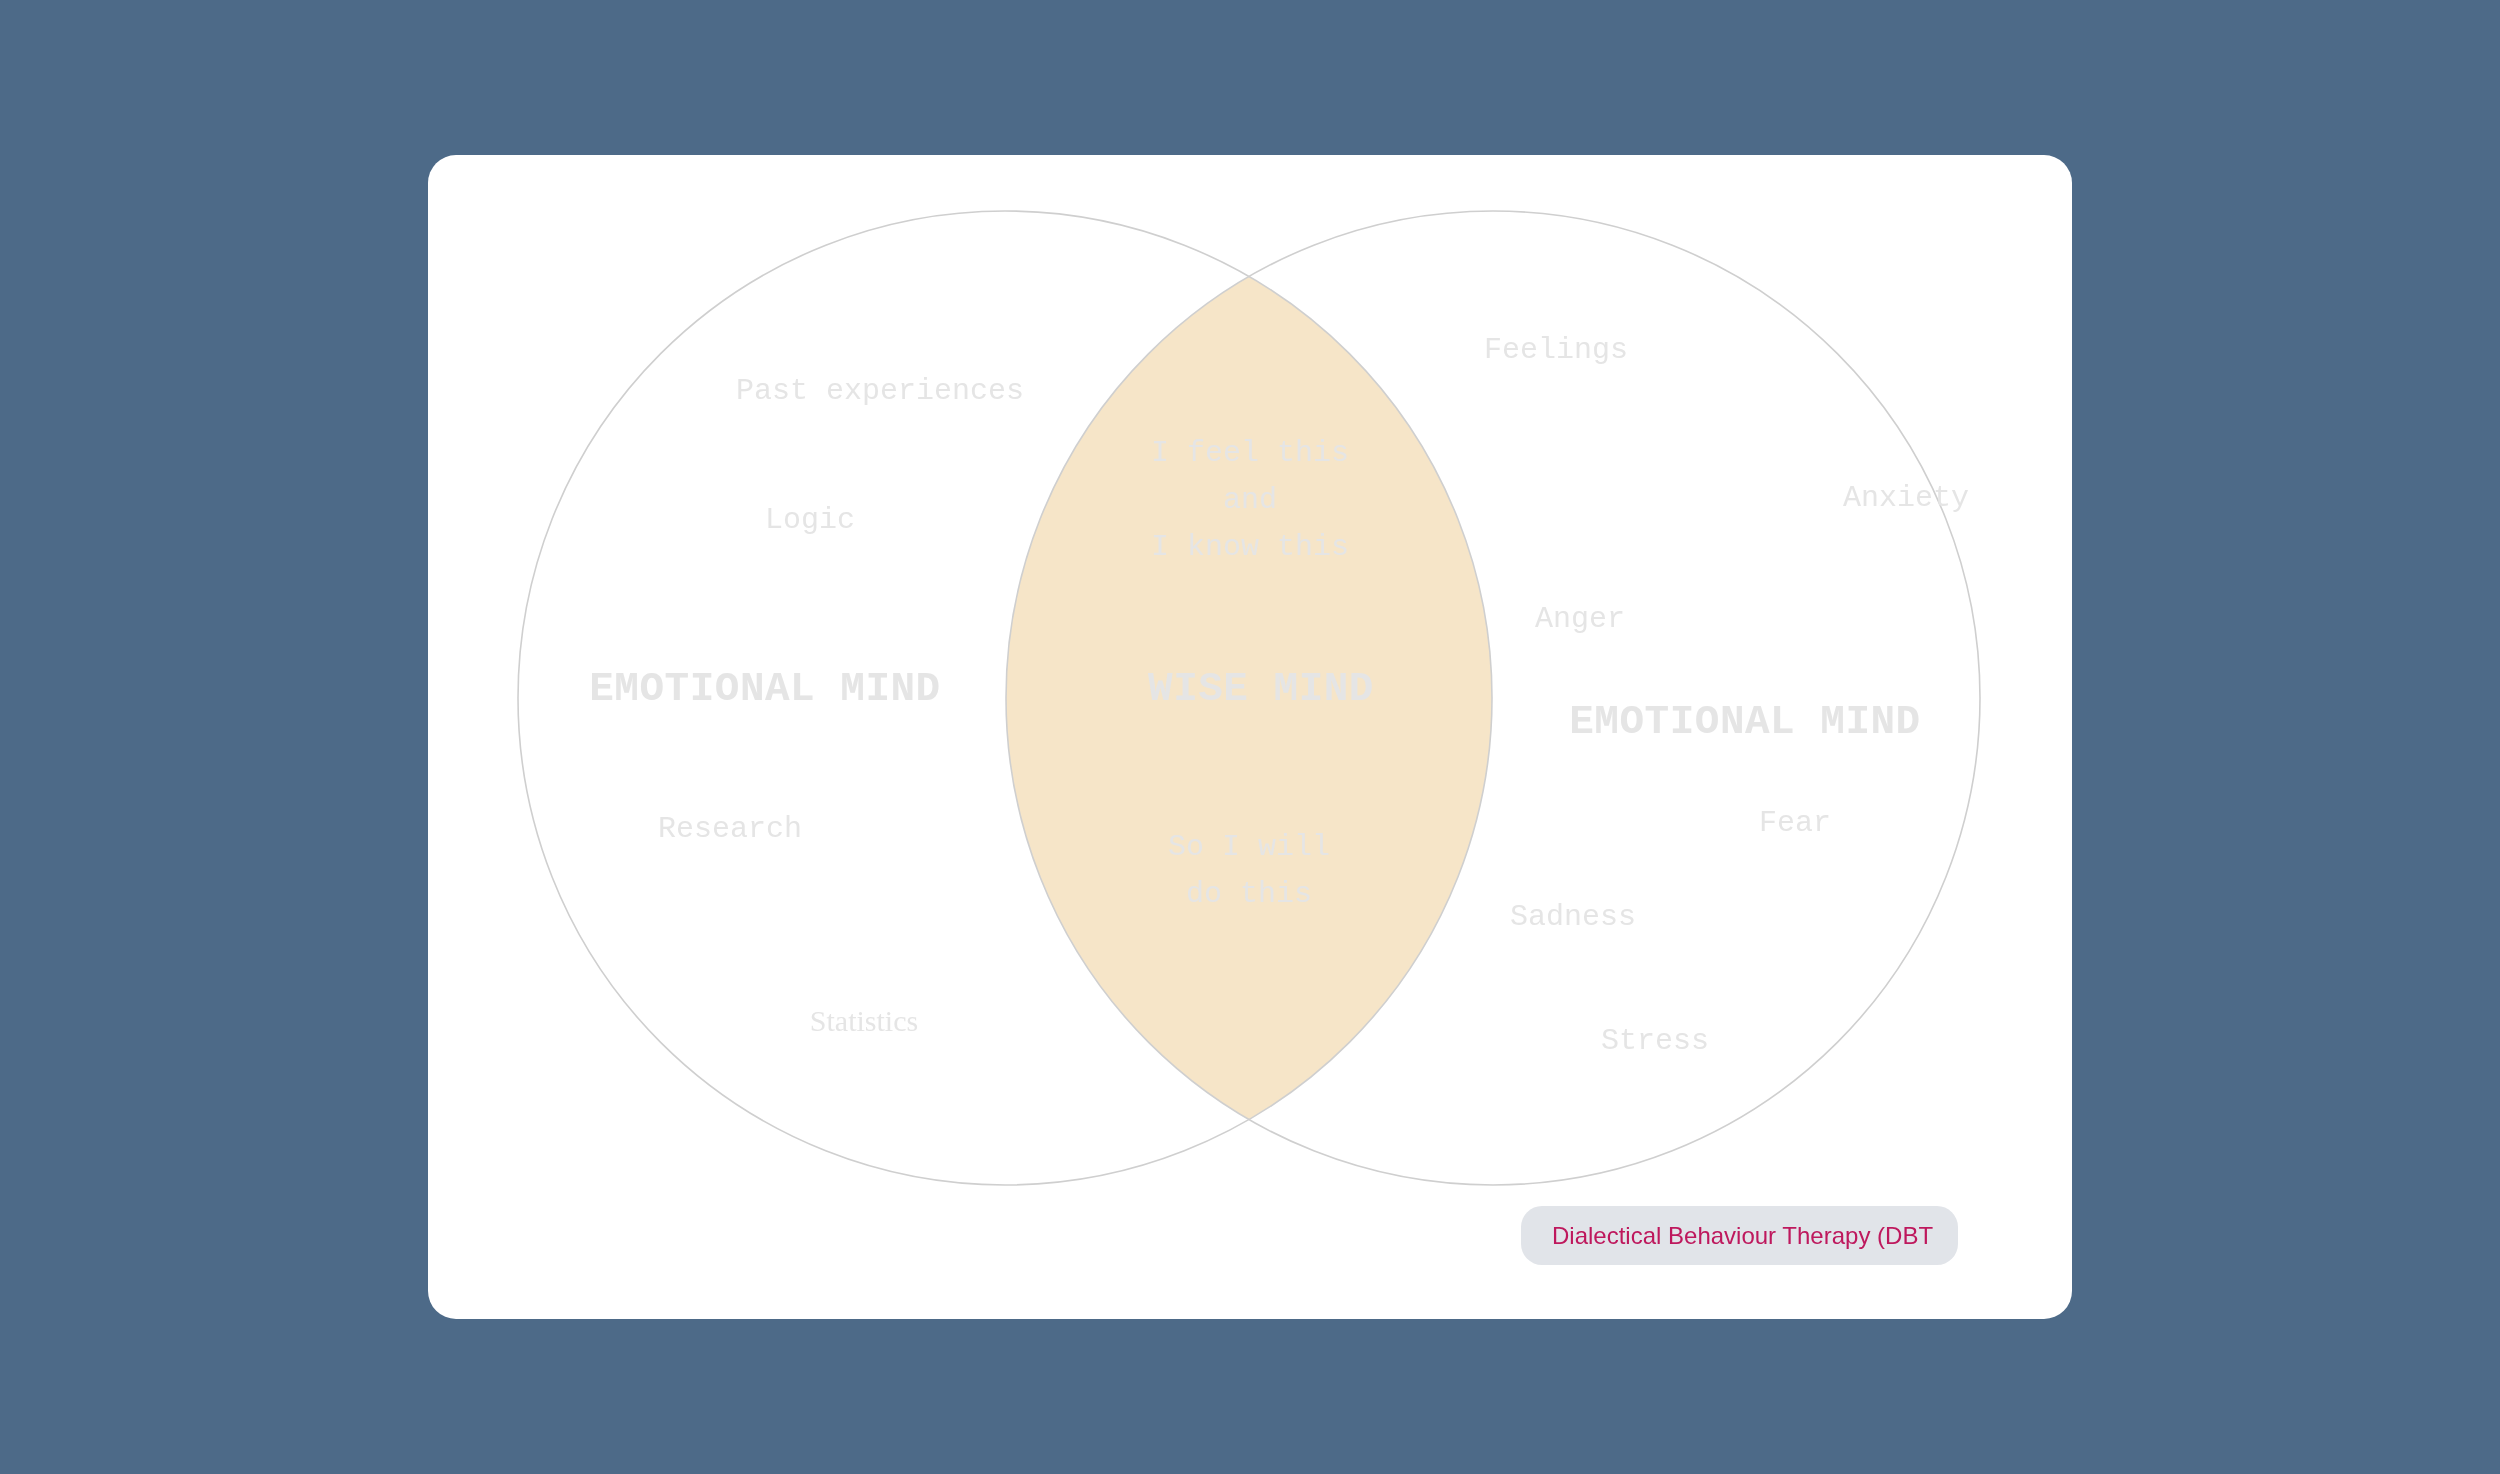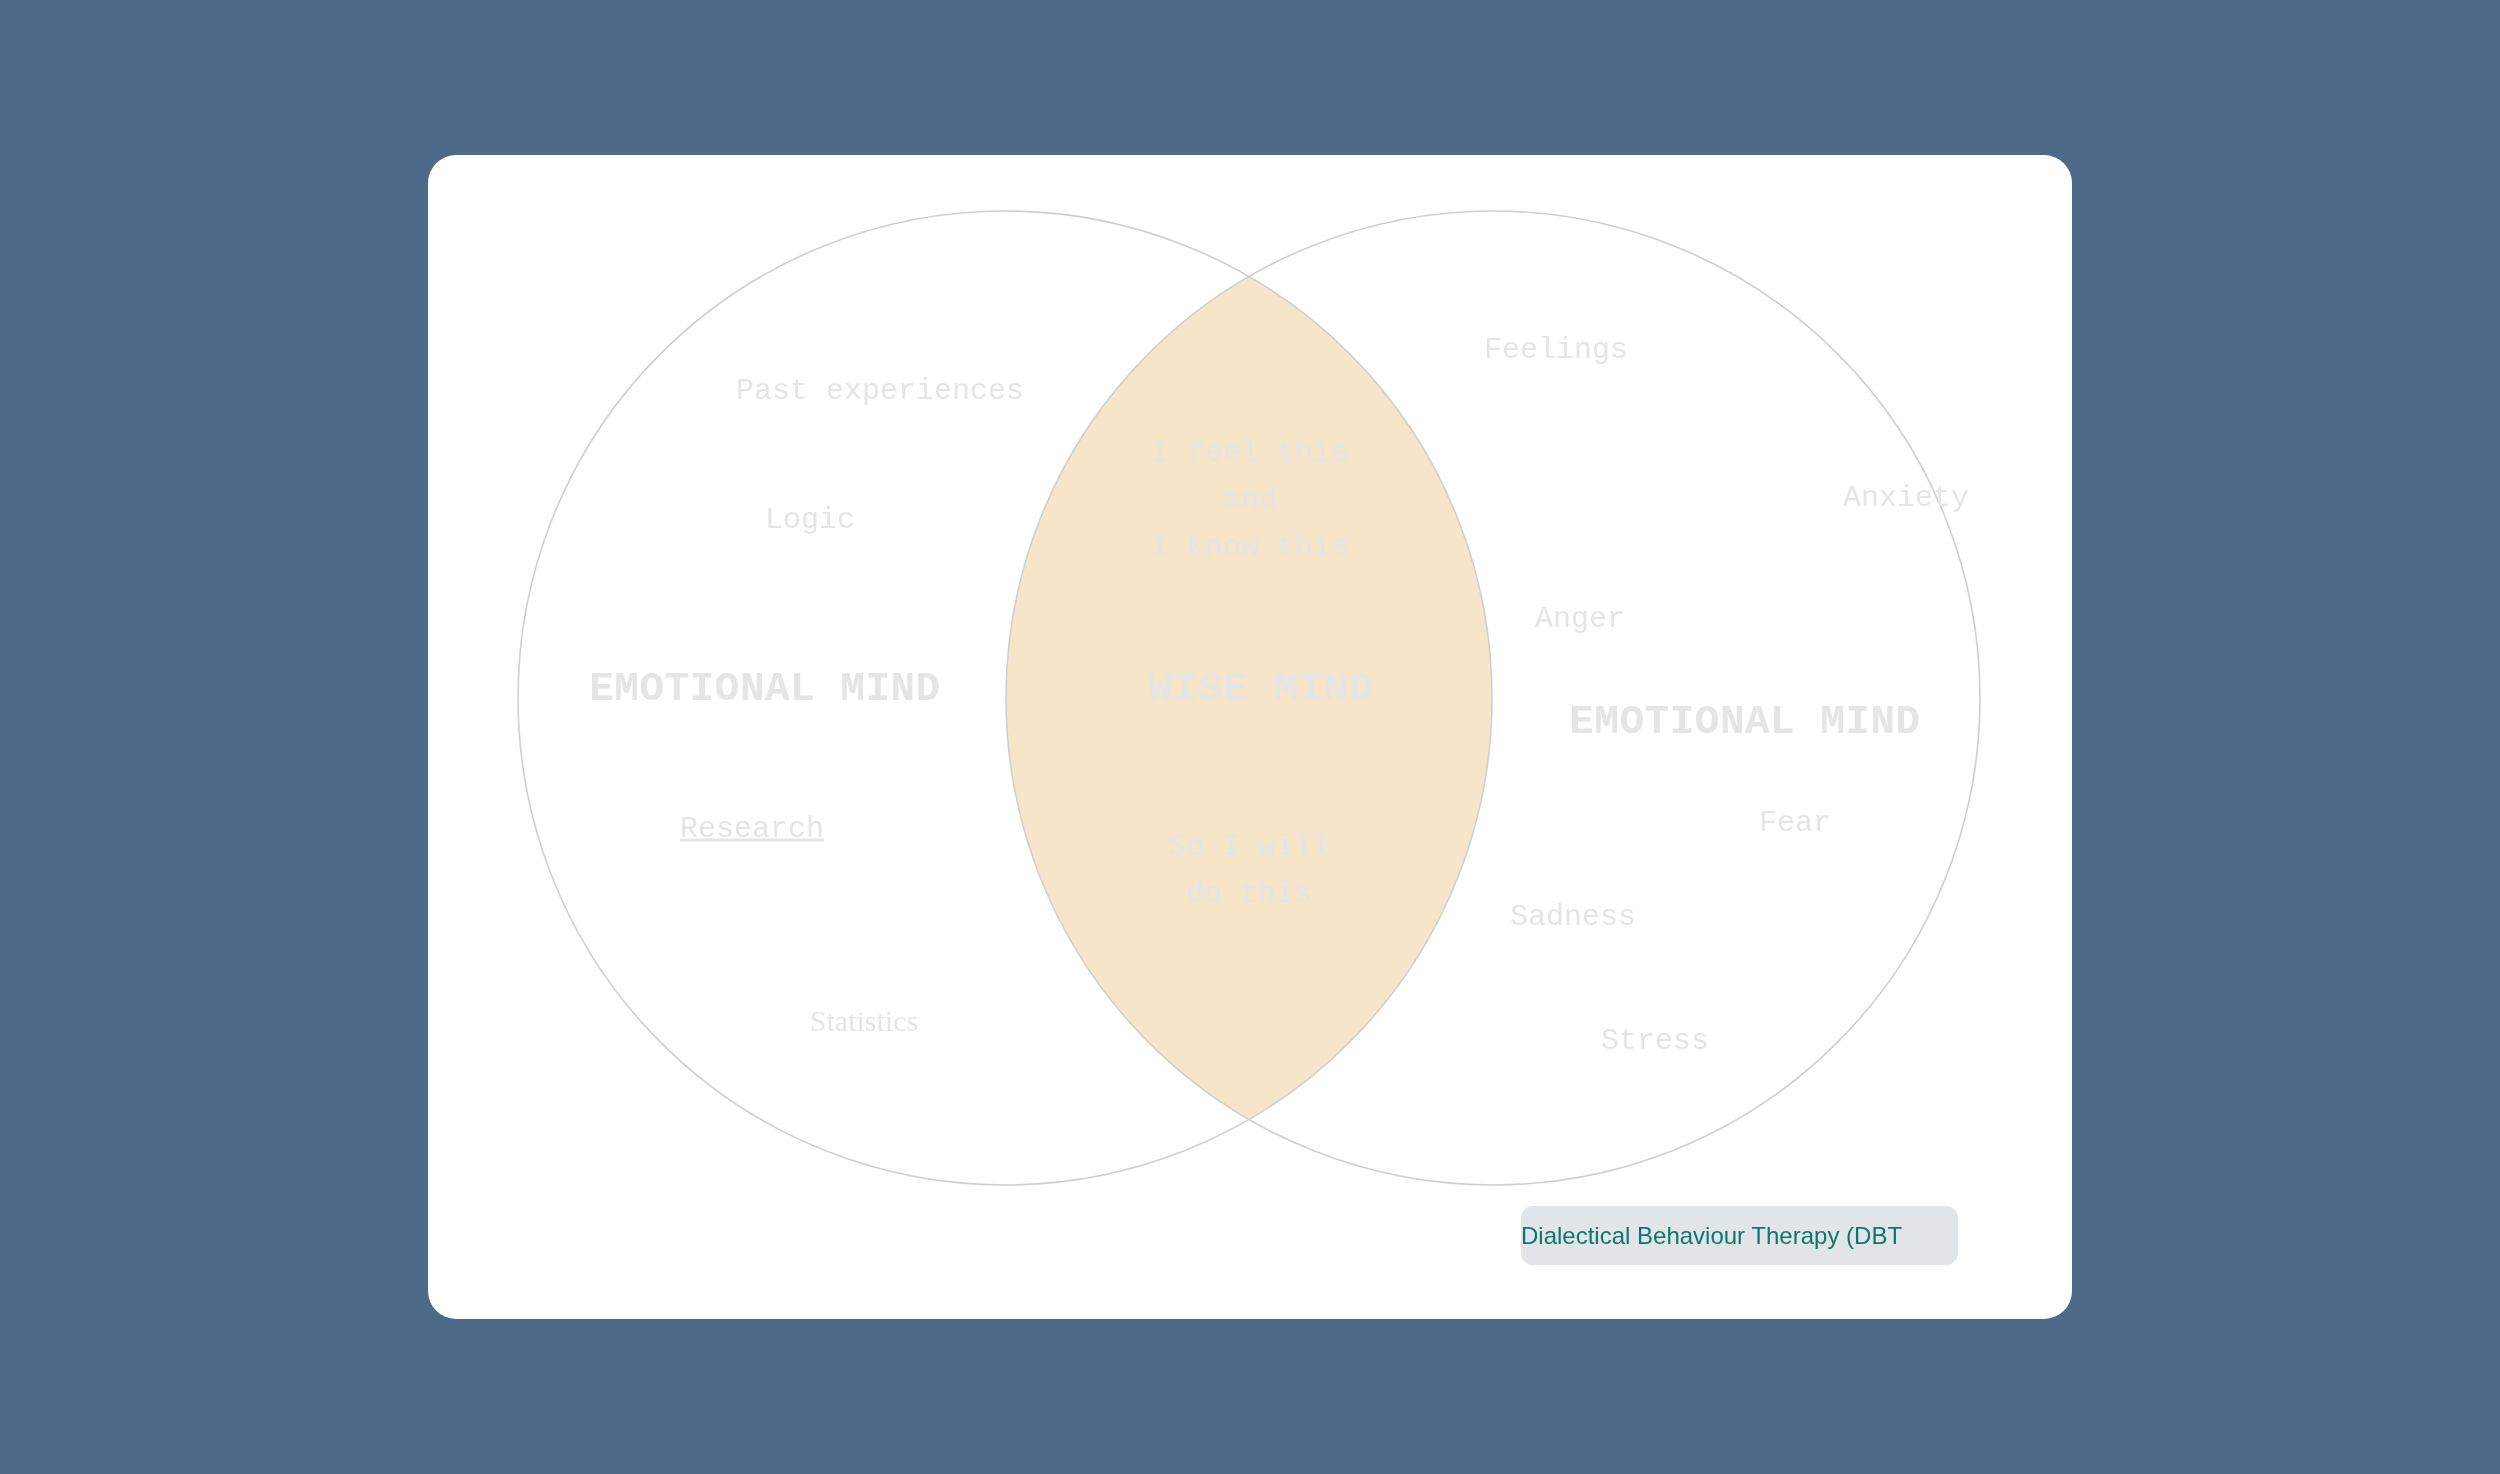--- a/index.html
+++ b/index.html
@@ -48,28 +48,29 @@
     .lbl.multi {
       white-space: pre;
     }
     .badge {
       position: absolute;
       left: 1521px;
       top: 1206px;
       width: 437px;
       height: 59px;
       background: #e1e4e9;
-      border-radius: 12px;
+      border-radius: 21px;
       display: flex;
       align-items: center;
       justify-content: flex-start;
       box-sizing: border-box;
+      padding-left: 31px;
       font-family: "Liberation Sans", "DejaVu Sans", sans-serif;
       font-size: 24px;
-      color: #0f766e;
+      color: #be185d;
       white-space: nowrap;
       overflow: hidden;
     }
   </style>
 </head>
 <body>
 
 <div class="card"></div>
 
 <svg class="venn" viewBox="0 0 2500 1474" xmlns="http://www.w3.org/2000/svg">
@@ -81,21 +82,21 @@
 
   <circle cx="1493" cy="698" r="487" fill="#f6e5c8" clip-path="url(#clipLeft)"></circle>
 
   <circle cx="1005" cy="698" r="487" fill="none" stroke="#cfcfcf" stroke-width="1.6"></circle>
   <circle cx="1493" cy="698" r="487" fill="none" stroke="#cfcfcf" stroke-width="1.6"></circle>
 </svg>
 
 <div class="lbl" style="left:880px; top:391px;">Past experiences</div>
 <div class="lbl" style="left:810px; top:520px;">Logic</div>
 <div class="lbl big" style="left:765px; top:689px;">EMOTIONAL MIND</div>
-<div class="lbl" style="left:752px; top:829px;text-decoration:underline;">Research</div>
+<div class="lbl" style="left:730px; top:829px;">Research</div>
 <div class="lbl" style="left:864px; top:1020px;font-family:Liberation Serif, serif;">Statistics</div>
 
 <div class="lbl multi" style="left:1250px; top:500px;">I feel this
 and
 I know this</div>
 <div class="lbl big" style="left:1261px; top:689px;">WISE MIND</div>
 <div class="lbl multi" style="left:1249px; top:871px;">So I will
 do this</div>
 
 <div class="lbl" style="left:1556px; top:350px;">Feelings</div>

